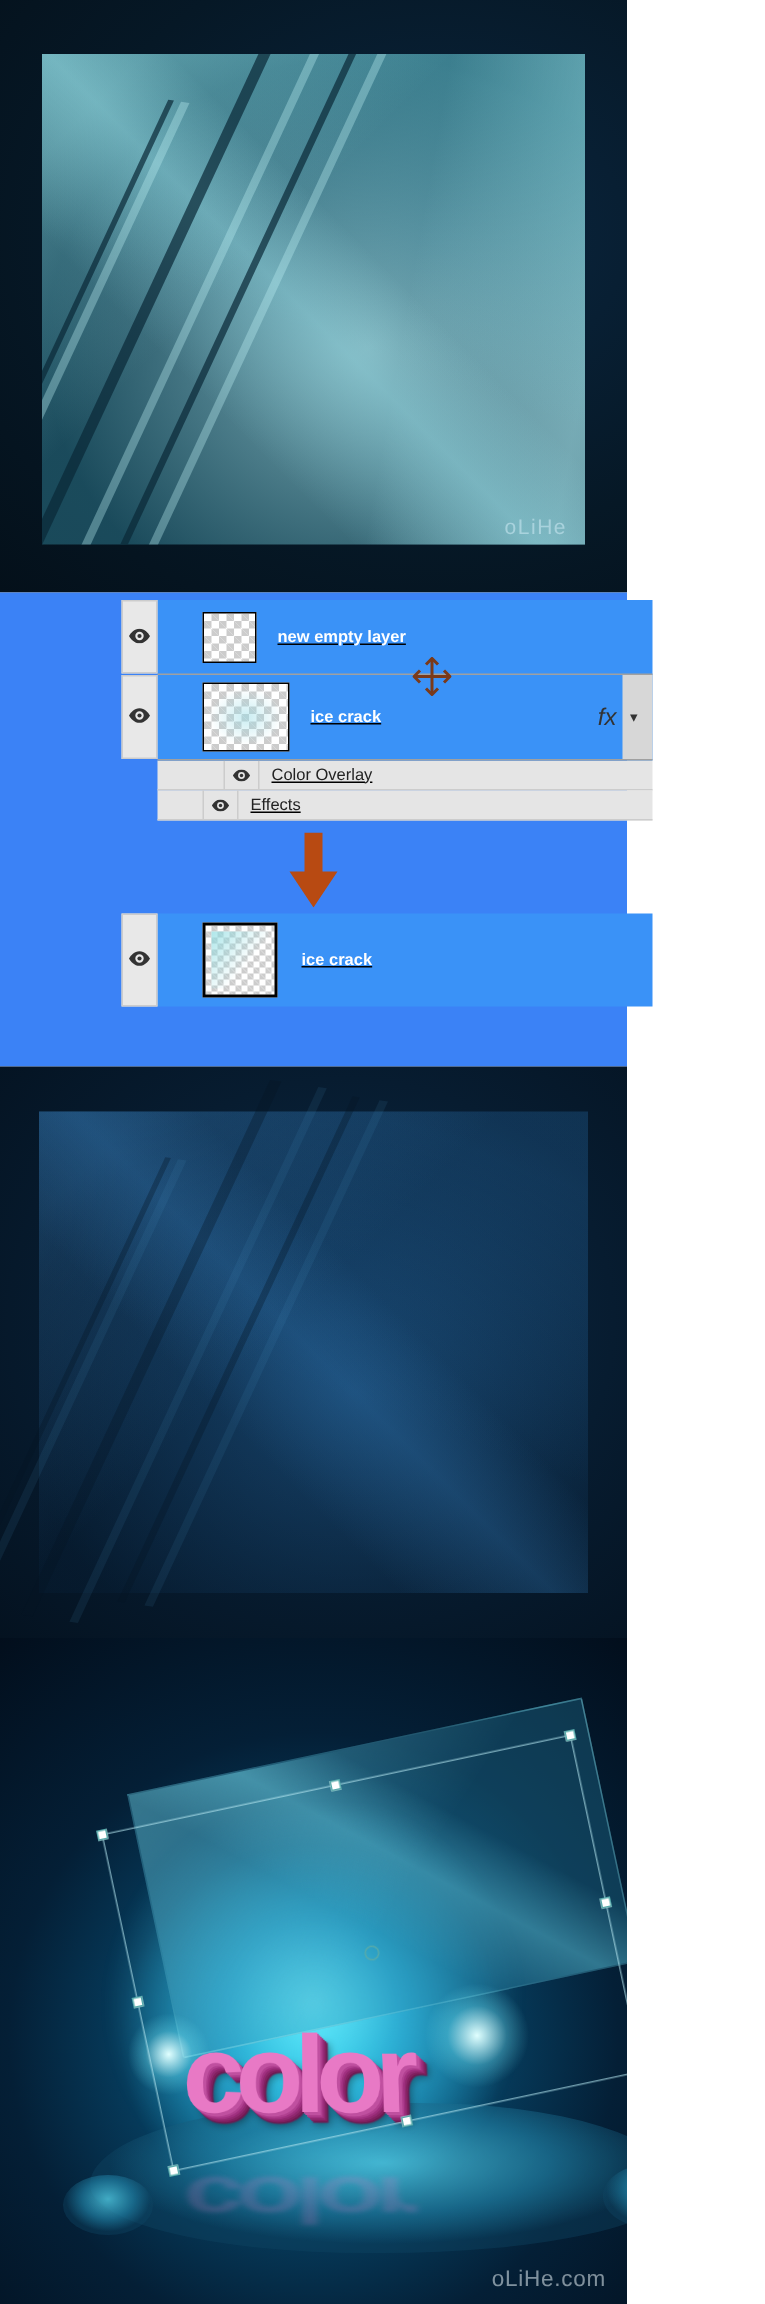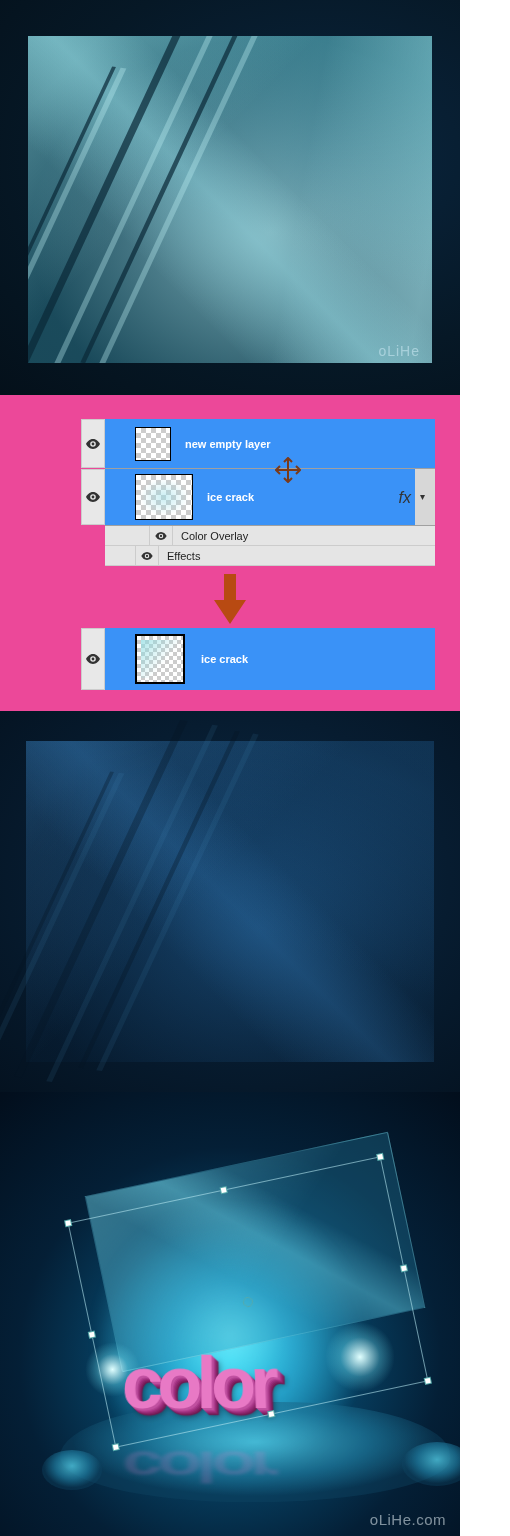--- a/index.html
+++ b/index.html
@@ -2,23 +2,24 @@
 <html><head>
 <meta charset="utf-8">
 <style>
   * { box-sizing: border-box; margin: 0; padding: 0; }
   body {
     width: 510px;
     font-family: Arial, sans-serif;
     background: #fff;
   }
   .panel-img {
-    width: 460px;
+    width: 418px;
     display: block;
     position: relative;
+    text-decoration: underline;
   }
   
   .p1 {
     height: 395px;
     background: radial-gradient(ellipse at 70% 40%, #0a2640 0%, #061826 60%, #04101a 100%);
     padding: 36px 28px 32px 28px;
   }
   .p1-inner {
     width: 100%; height: 100%;
     background:
@@ -39,22 +40,22 @@
   .crack.c2 { left:130px; top:-10px; height:340px; width:25px; border-left-width:5px;}
   .crack.c3 { left:10px; top:30px; height:320px; width:15px; border-left-width:4px;}
   .watermark1 {
     position:absolute; right:40px; bottom:36px;
     color: rgba(200,230,240,.6); font-size:14px; letter-spacing:1px;
   }
 
   
   .p2 {
     height: 316px;
-    background: #ec4899;
-    padding: 24px 0;
+    background: #3b82f6;
+    padding: 5px 0;
     position: relative;
     text-align: right;
   }
   .layer-block {
     width: 330px;
     margin-left: 105px;
     position: relative;
   }
   .layer-row {
     background: #3a92f7;

